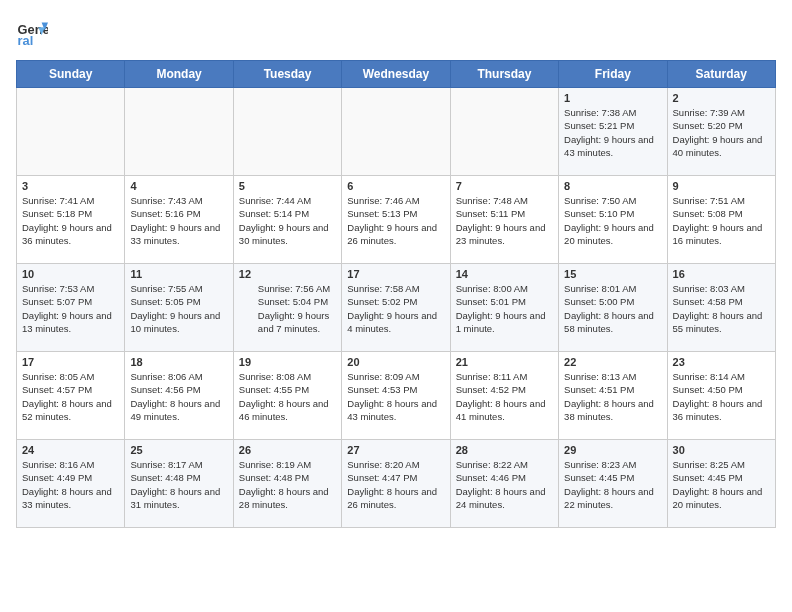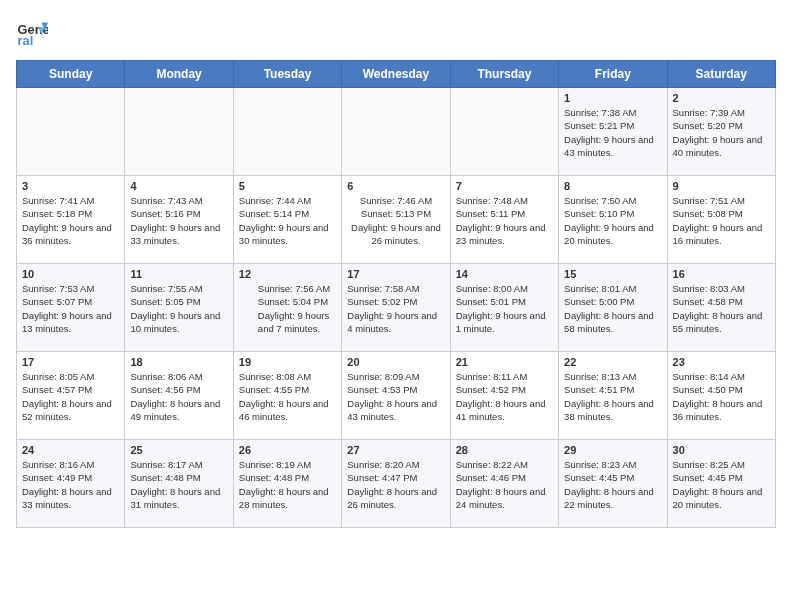--- a/index.html
+++ b/index.html
@@ -153,21 +153,21 @@
 Daylight: 9 hours and 33 minutes.</div>
         </td>
         <td>
           <span class="day-number">5</span>
           <div class="day-info" style="white-space: pre-line;">Sunrise: 7:44 AM
 Sunset: 5:14 PM
 Daylight: 9 hours and 30 minutes.</div>
         </td>
         <td>
           <span class="day-number">6</span>
-          <div class="day-info" style="white-space: pre-line; text-align: center;">Sunrise: 7:46 AM
+          <div class="day-info" style="white-space: pre-line;">Sunrise: 7:46 AM
 Sunset: 5:13 PM
 Daylight: 9 hours and 26 minutes.</div>
         </td>
         <td>
           <span class="day-number">7</span>
           <div class="day-info" style="white-space: pre-line;">Sunrise: 7:48 AM
 Sunset: 5:11 PM
 Daylight: 9 hours and 23 minutes.</div>
         </td>
         <td>

